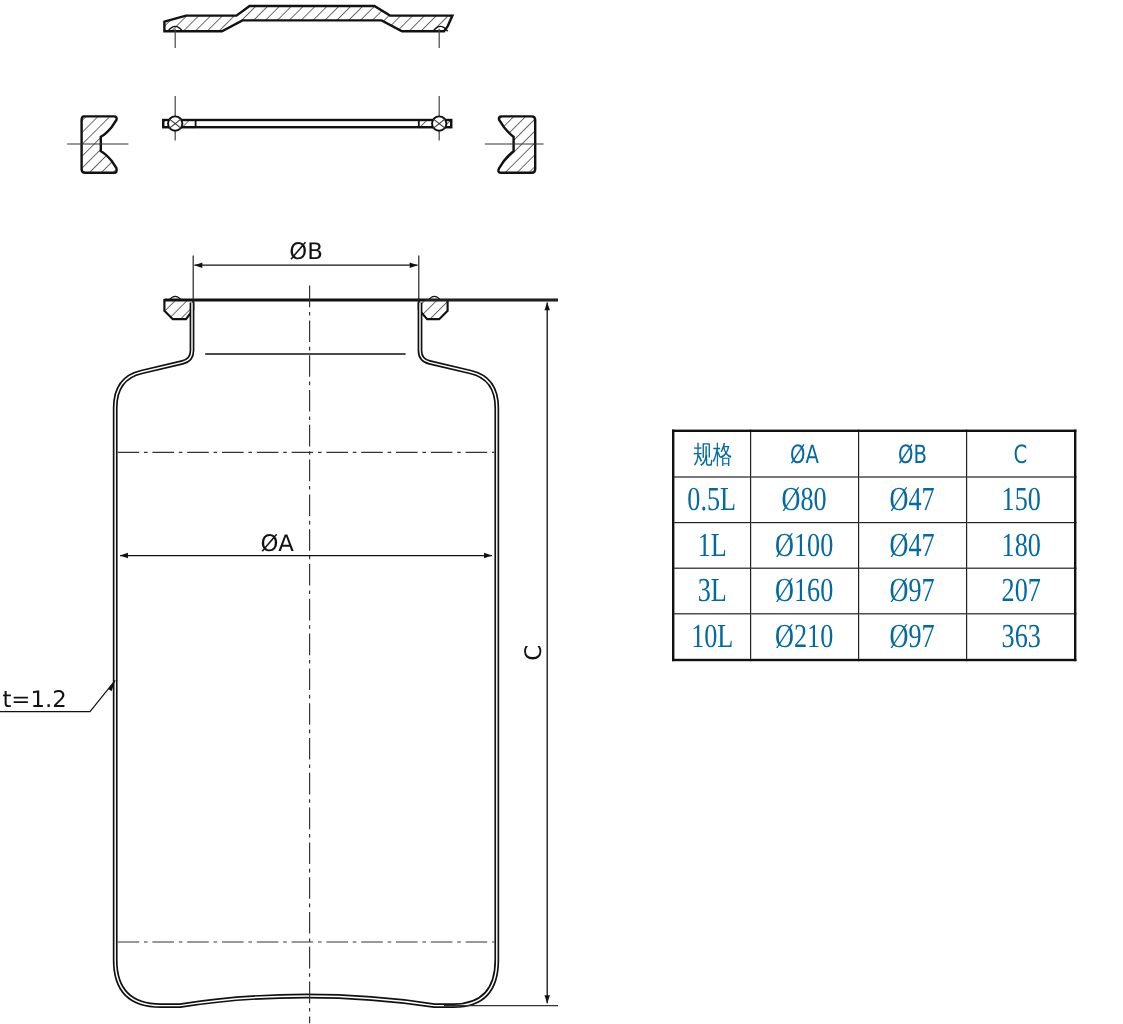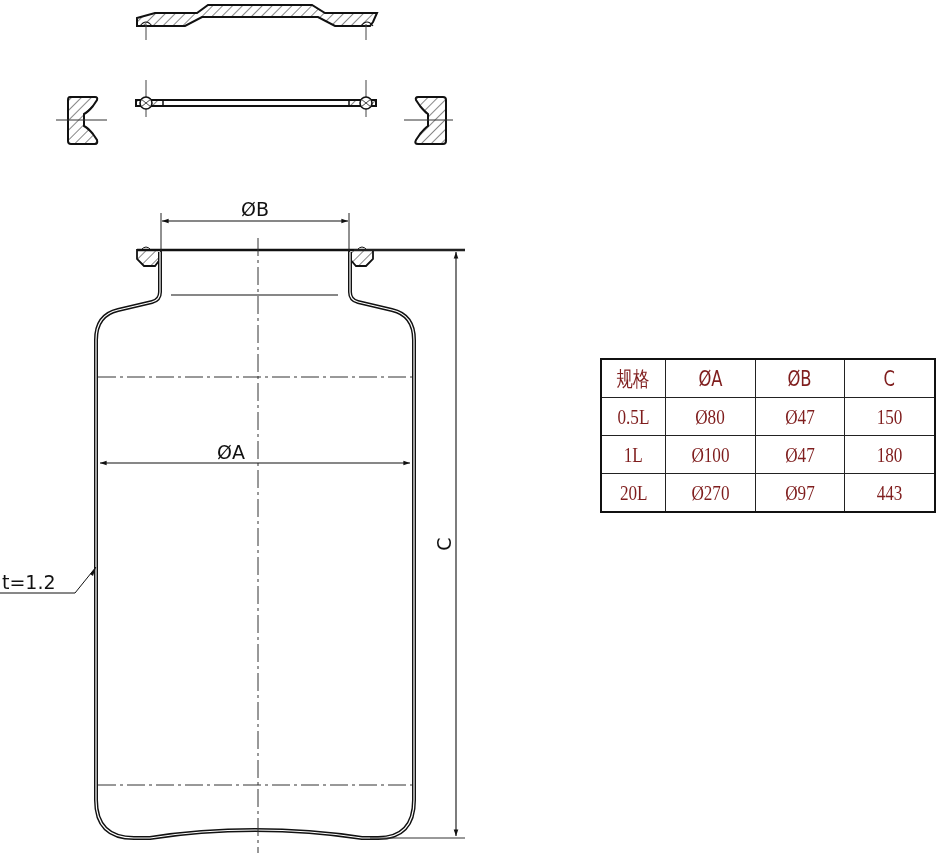--- a/index.html
+++ b/index.html
@@ -1,30 +1,30 @@
 <!DOCTYPE html>
 <html><head>
 <meta charset="utf-8">
 <style>
   html, body { margin: 0; padding: 0; background: #ffffff; }
   body { width: 936px; height: 853px; position: relative; overflow: hidden; font-family: "DejaVu Sans", sans-serif; }
   #drawing { position: absolute; left: 0; top: 0; }
   .spec-table {
-    position: absolute; left: 600px; top: 358px;
+    position: absolute; left: 560px; top: 358px;
     border-collapse: collapse;
     border: 2.5px solid #111;
     font-family: "Liberation Serif", "DejaVu Serif", serif;
-    color: #7f1d1d;
+    color: #0369a1;
   }
   .spec-table th, .spec-table td {
     border: 1.3px solid #222;
     height: 37px;
     padding: 0;
     text-align: center;
-    font-size: 22px;
+    font-size: 28px;
     font-weight: normal;
     transform-origin: center;
   }
   .spec-table th { font-family: "DejaVu Sans", sans-serif; font-size: 21px; }
   .spec-table th:nth-child(1) { font-family: "DejaVu Serif", serif; }
   .col-0 { width: 63px; }
   .col-1 { width: 89px; }
   .col-2 { width: 89px; }
   .col-3 { width: 89px; }
   .cell-text { display: inline-block; transform: scaleX(0.78); }
@@ -135,19 +135,25 @@
       <td><span class="cell-text">Ø47</span></td>
       <td><span class="cell-text">150</span></td>
     </tr>
     <tr>
       <td><span class="cell-text">1L</span></td>
       <td><span class="cell-text">Ø100</span></td>
       <td><span class="cell-text">Ø47</span></td>
       <td><span class="cell-text">180</span></td>
     </tr>
     <tr>
-      <td><span class="cell-text">20L</span></td>
-      <td><span class="cell-text">Ø270</span></td>
+      <td><span class="cell-text">3L</span></td>
+      <td><span class="cell-text">Ø160</span></td>
       <td><span class="cell-text">Ø97</span></td>
-      <td><span class="cell-text">443</span></td>
+      <td><span class="cell-text">207</span></td>
+    </tr>
+    <tr>
+      <td><span class="cell-text">10L</span></td>
+      <td><span class="cell-text">Ø210</span></td>
+      <td><span class="cell-text">Ø97</span></td>
+      <td><span class="cell-text">363</span></td>
     </tr>
   </tbody>
 </table>
 
 </body></html>

